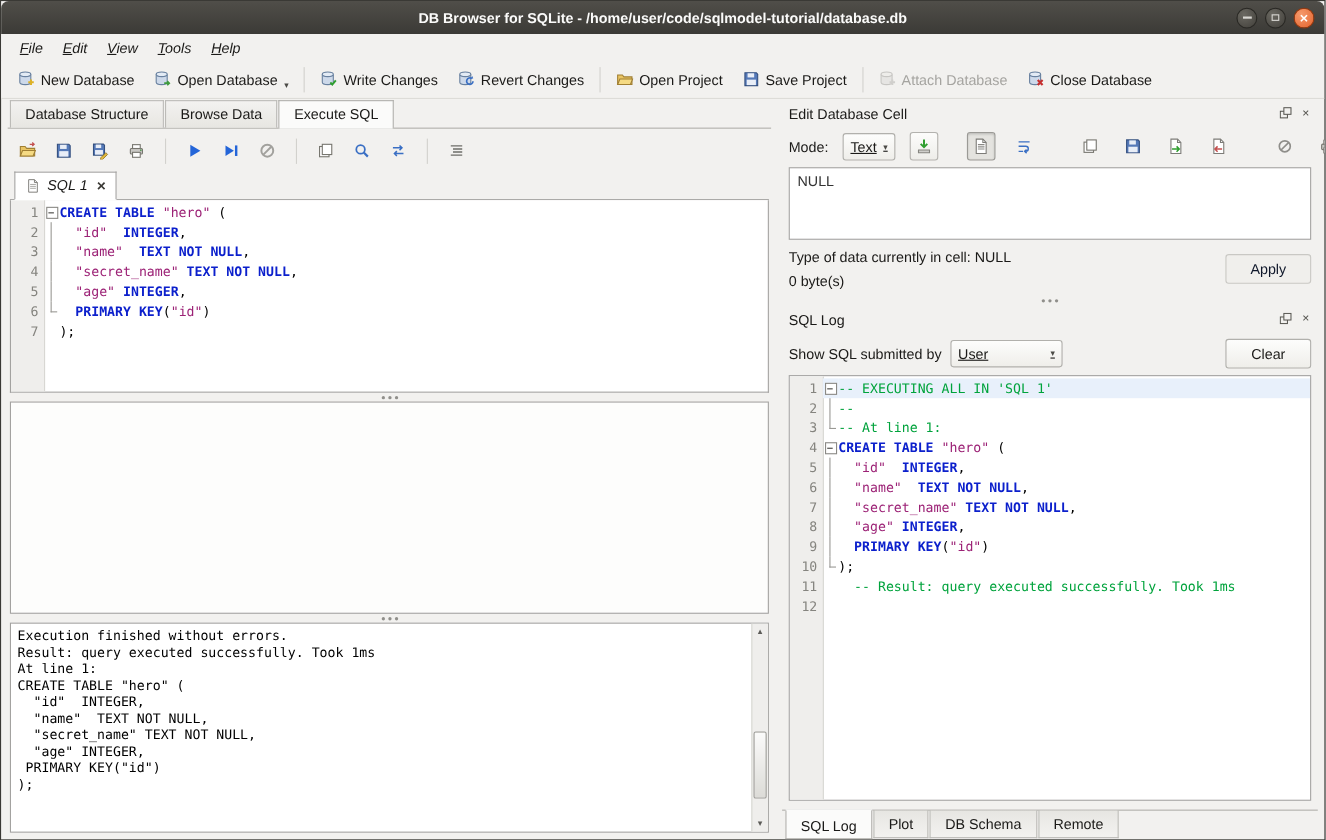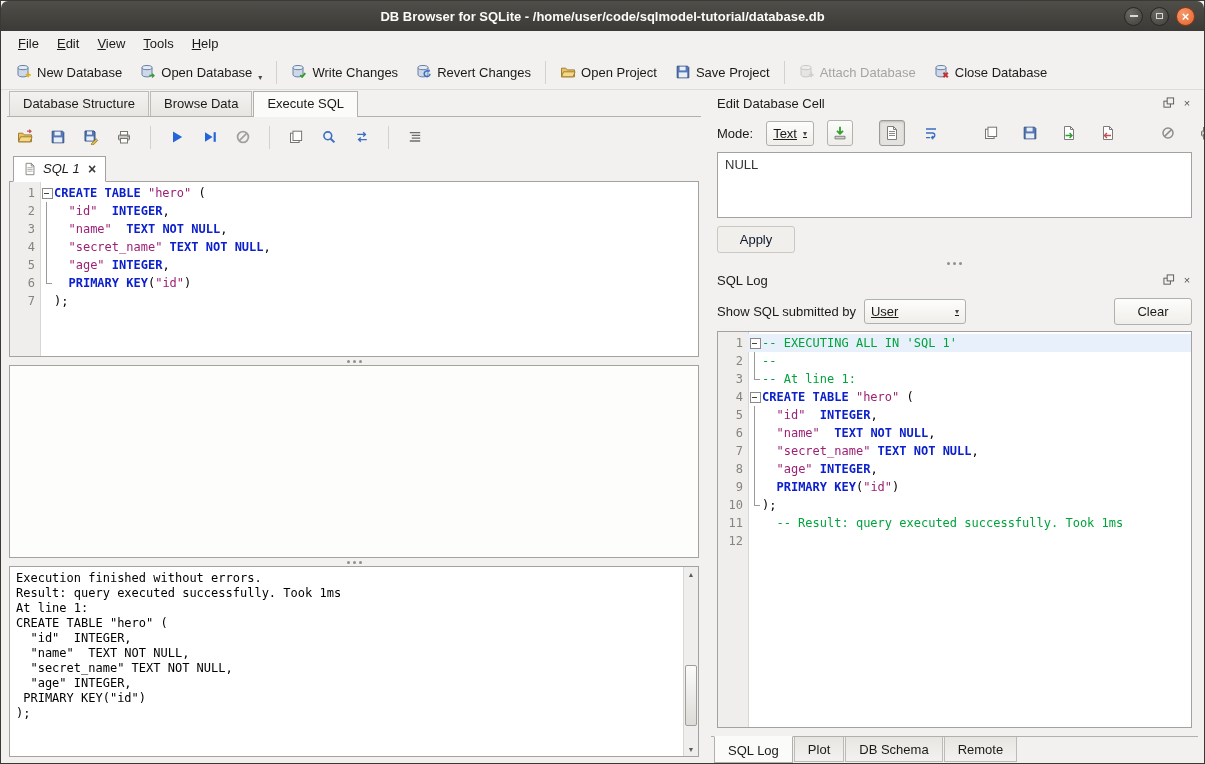--- a/index.html
+++ b/index.html
@@ -13,21 +13,21 @@
     display:flex;align-items:center;position:relative;}
   .title{position:absolute;left:0;right:0;text-align:center;color:#fbfbfa;font-weight:bold;font-size:13px;}
   .win-controls{margin-left:auto;display:flex;gap:7px;padding-right:9px;z-index:2;}
   .winbtn{width:19px;height:19px;border-radius:50%;display:flex;align-items:center;justify-content:center;flex:none;}
   .winbtn.dark{background:radial-gradient(circle at 35% 30%,#6b6962,#413f3a);border:1px solid #292824;}
   .winbtn.close{background:radial-gradient(circle at 35% 30%,#f59a6d,#e4632c);border:1px solid #93380f;color:#fff;font-weight:bold;font-size:13px;line-height:1;}
   .glyph-min{width:8px;height:2px;background:#d9d8d3;}
   .glyph-max{width:7px;height:6px;border:1.5px solid #d9d8d3;}
   
   .menubar{flex:none;height:24px;display:flex;align-items:center;padding-left:8px;background:#f2f1ef;}
-  .menu-item{padding:3px 9px;}
+  .menu-item{padding:3px 9px;font-style:italic;}
   .accel{text-decoration:underline;}
   .toolbar{flex:none;height:35px;display:flex;align-items:center;padding:0 6px;background:#f2f1ef;border-bottom:1px solid #dddcd8;}
   .tbtn{display:flex;align-items:center;gap:5px;padding:0 9px;height:28px;font-size:13px;white-space:nowrap;}
   .tbtn.disabled{color:#a5a4a0;}
   .tbtn.disabled svg{opacity:.5;}
   .tsep{width:1px;height:23px;background:#d2d1cd;margin:0 5px;flex:none;}
   .dd-caret{font-size:8px;color:#4b4a46;align-self:flex-end;margin:0 0 4px 1px;}
   .ic{width:16px;height:16px;display:block;flex:none;}
   .ic12{width:14px;height:14px;display:block;flex:none;}
   
@@ -464,20 +464,24 @@
               <circle cx="12" cy="7.5" r=".8" fill="#5a9b5a"></circle>
             </svg>
           </button>
       </div>
 
       <div class="cell-editor">
         <span>NULL</span>
       </div>
 
       <div class="cell-info">
+        <div class="info-lines">
+          <div>Type of data currently in cell: NULL</div>
+          <div>0 byte(s)</div>
+        </div>
         <button class="qbtn disabled-btn">Apply</button>
       </div>
 
       <div class="h-splitter">
           <span class="dot"></span>
           <span class="dot"></span>
           <span class="dot"></span>
         </div>
 
       <div class="dock-header">

